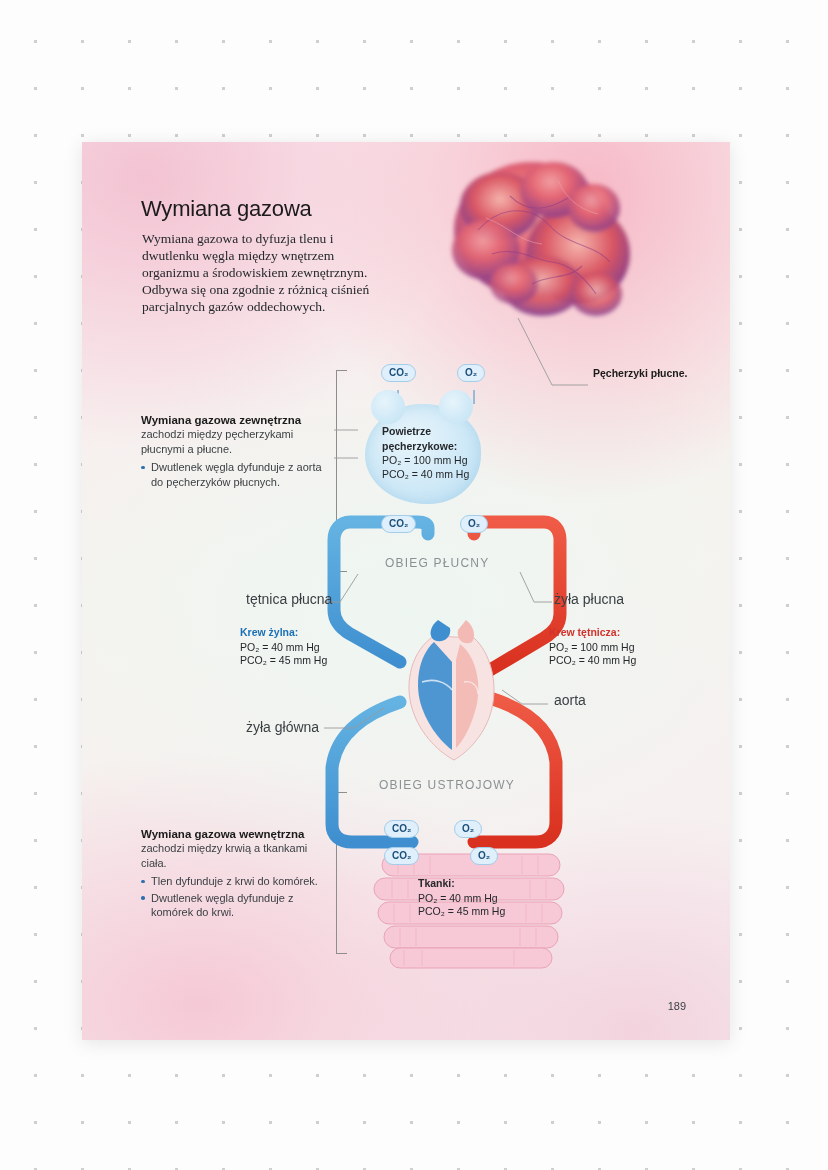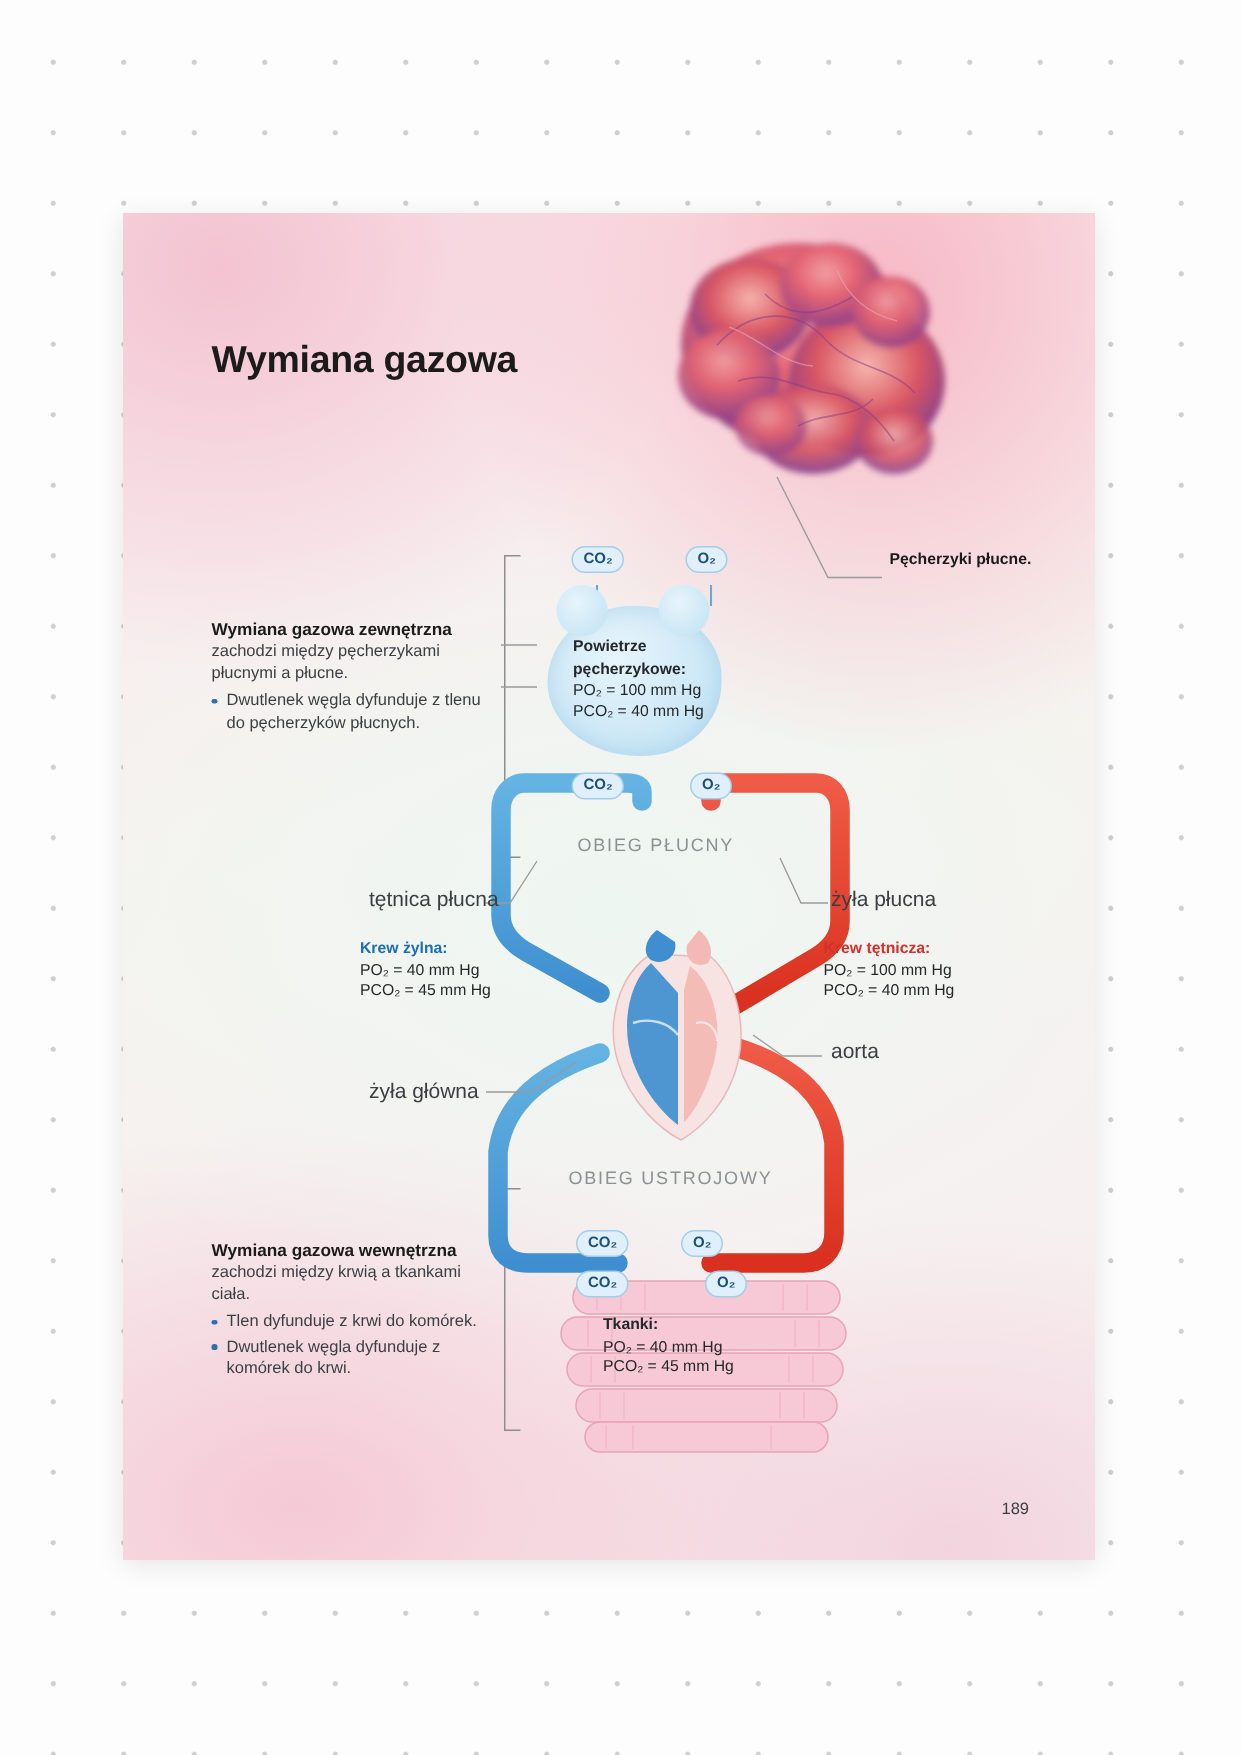--- a/index.html
+++ b/index.html
@@ -41,25 +41,24 @@
       linear-gradient(170deg, #fbe9ef 0%, #f5f3ee 45%, #f7eef1 100%);
     box-shadow: 0 3px 18px rgba(0,0,0,0.10);
     overflow: hidden;
   }
 
   
   #title {
     position: absolute;
     left: 59px;
     top: 54px;
-    font-size: 25px;
-    font-weight: bold;
+    font-size: 22px;
+    font-weight: normal;
     color: #1b1b1b;
     letter-spacing: -0.2px;
-    margin-top: 30px;
   }
   #intro {
     position: absolute;
     left: 60px;
     top: 88px;
     width: 250px;
     font-family: "Liberation Serif", serif;
     font-size: 13.5px;
     line-height: 17px;
     color: #24282b;
@@ -140,21 +139,21 @@
   #lbl-obieg-us { left: 297px; top: 636px; }
 
   
   .valbox { position: absolute; font-size: 10.5px; line-height: 13.5px; color: #24282b; }
   .valbox .hd { font-weight: bold; margin-bottom: 1px; }
   #val-zylna .hd { color: #1b6fb5; }
   #val-tetnicza .hd { color: #d2322b; }
   #val-zylna { left: 158px; top: 484px; }
   #val-tetnicza { left: 467px; top: 484px; }
   #val-powietrze { left: 300px; top: 283px; }
-  #val-tkanki { left: 320px; top: 735px; }
+  #val-tkanki { left: 336px; top: 735px; }
 
   
   #alveoli {
     position: absolute;
     left: 283px; top: 262px;
     width: 116px; height: 100px;
     background: radial-gradient(ellipse at 40% 35%, #e7f4fb 0%, #cfe9f7 55%, #bcdff4 100%);
     border-radius: 50% 50% 46% 54% / 52% 48% 50% 50%;
     box-shadow: inset 0 0 14px rgba(120,180,215,0.35);
   }
@@ -246,28 +245,29 @@
       <path d="M128 62 C146 80 166 76 186 64"></path>
       <path d="M150 150 C168 140 186 146 200 132"></path>
     </g>
     <g stroke="#e9a6b6" stroke-width="0.9" fill="none" opacity="0.6">
       <path d="M104 84 C126 92 138 108 160 110"></path>
       <path d="M176 46 C184 66 200 76 216 80"></path>
     </g>
   </svg>
 
   <div id="title">Wymiana gazowa</div>
+  <div id="intro">Wymiana gazowa to dyfuzja tlenu i dwutlenku węgla między wnętrzem organizmu a środowiskiem zewnętrznym. Odbywa się ona zgodnie z różnicą ciśnień parcjalnych gazów oddechowych.</div>
 
   <div id="lbl-pecherzyki">Pęcherzyki płucne.</div>
 
   <div id="ext-block">
     <p class="side-head">Wymiana gazowa zewnętrzna</p>
     <p class="side-body" style="margin:0">zachodzi między pęcherzykami płucnymi a płucne.</p>
     <ul class="bullets">
-      <li>Dwutlenek węgla dyfunduje z tlenu do pęcherzyków płucnych.</li>
+      <li>Dwutlenek węgla dyfunduje z aorta do pęcherzyków płucnych.</li>
     </ul>
   </div>
   <div class="bracket" id="bracket-ext"></div>
 
   <div id="int-block">
     <p class="side-head">Wymiana gazowa wewnętrzna</p>
     <p class="side-body" style="margin:0">zachodzi między krwią a tkankami ciała.</p>
     <ul class="bullets">
       <li>Tlen dyfunduje z krwi do komórek.</li>
       <li>Dwutlenek węgla dyfunduje z komórek do krwi.</li>

